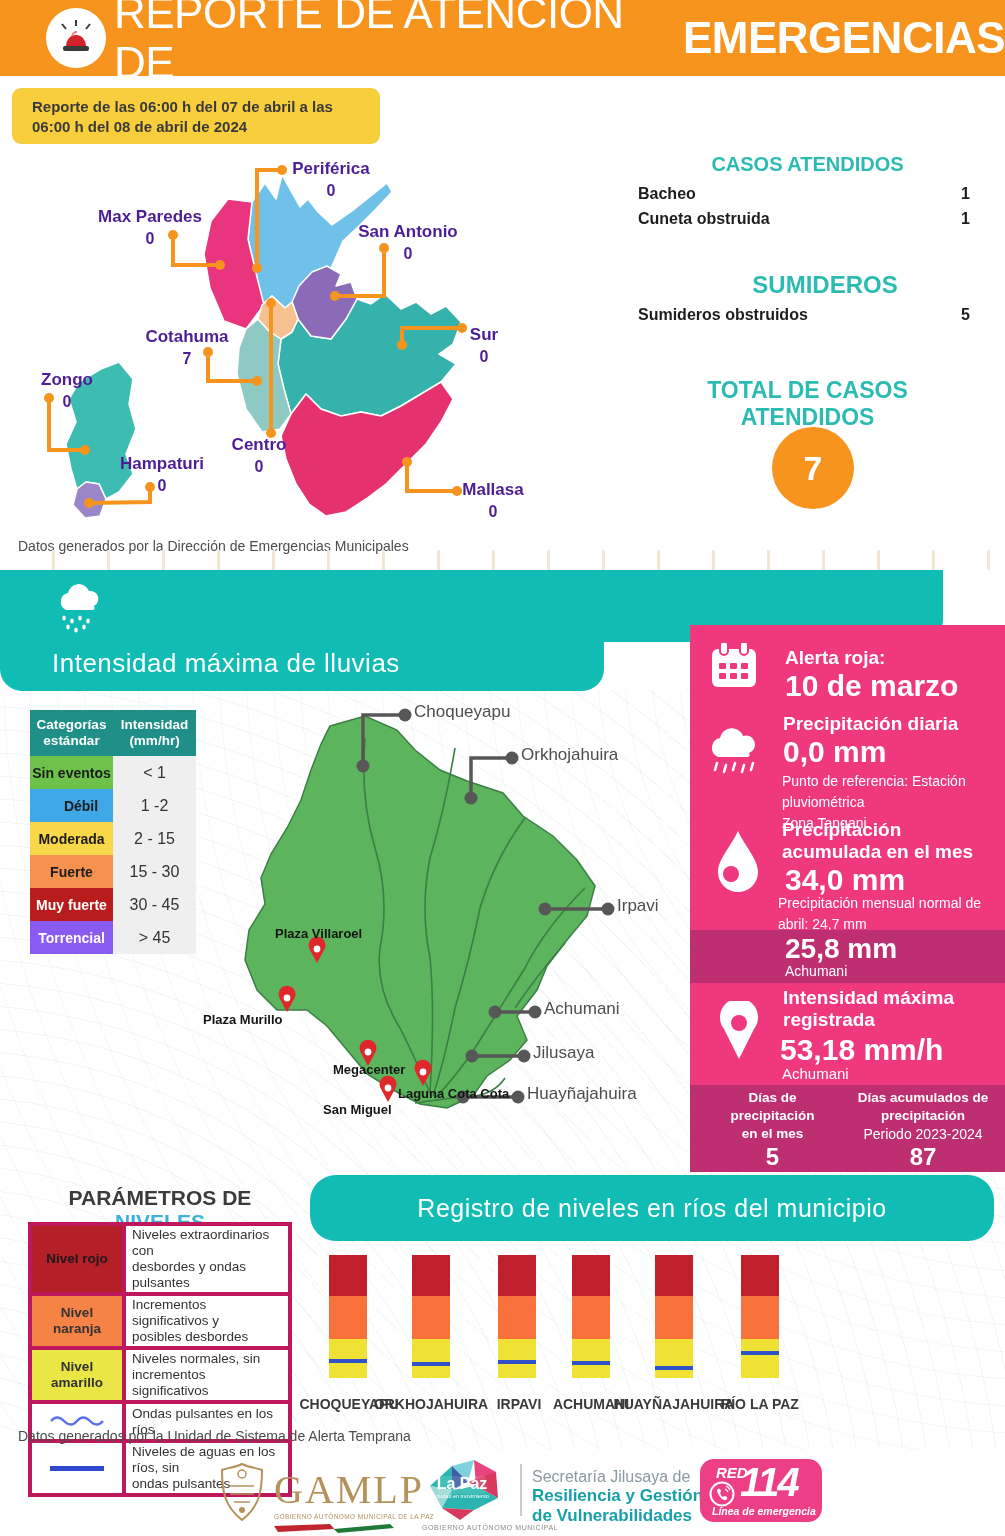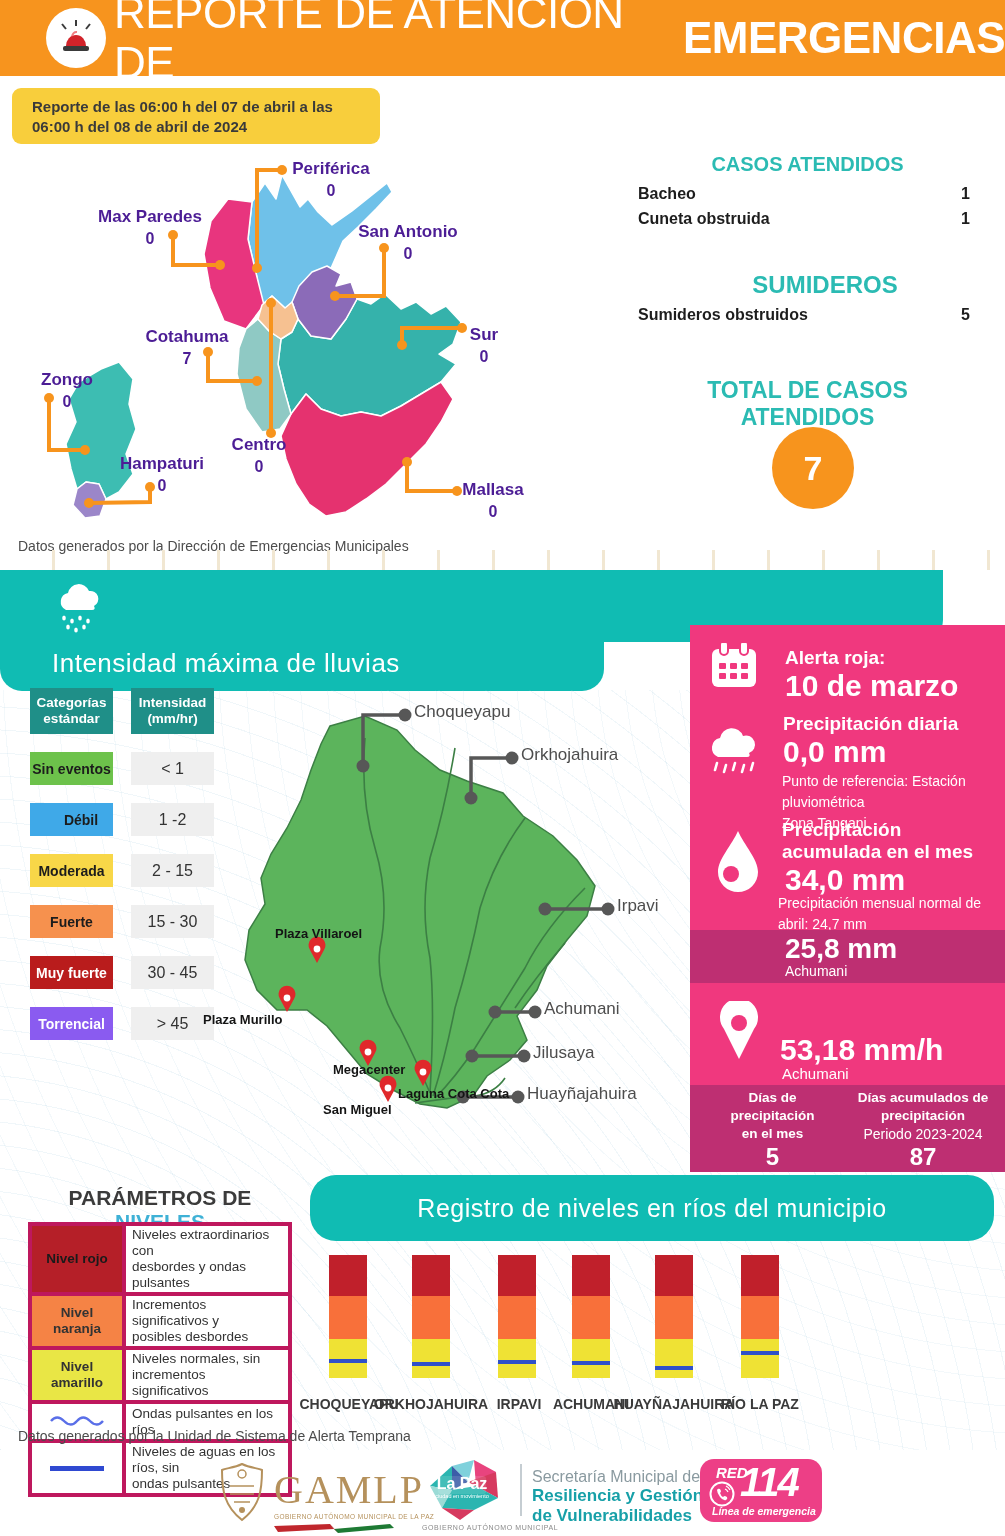--- a/index.html
+++ b/index.html
@@ -30,21 +30,21 @@
   .lluvias-band{left:0;top:570px;width:943px;height:72px;background:#10BCB3;border-radius:0 0 22px 0}
   .lluvias-tongue{left:0;top:600px;width:604px;height:91px;background:#10BCB3;border-radius:0 0 22px 22px}
   .lluvias-title{left:132px;top:578px;color:#fff;font-size:38px;letter-spacing:-.5px}
   .lluvias-sub{left:52px;top:648px;color:#fff;font-size:26px;font-weight:400;letter-spacing:.5px}
 
   .waves{left:0;top:690px;width:1005px;height:760px;background:
     repeating-radial-gradient(circle at -5% 120%,transparent 0 22px,rgba(140,190,215,.13) 22px 23px),
     repeating-radial-gradient(circle at 105% -5%,transparent 0 26px,rgba(140,190,215,.10) 26px 27px)}
 
   
-  .itable{left:30px;top:688px;display:grid;grid-template-columns:83px 83px;grid-template-rows:46px repeat(6,33px);gap:18px}
+  .itable{left:30px;top:710px;display:grid;grid-template-columns:83px 83px;grid-template-rows:46px repeat(6,33px);gap:0}
   .itable .cell{display:flex;align-items:center;justify-content:center;text-align:center;font-size:14px}
   .itable .hdr{color:#fff;font-weight:700;font-size:13.5px;line-height:16px}
   .itable .cat{font-weight:700;color:#1c1c1c}
   .itable .rng{background:#EFEFEF;color:#333;font-size:16px}
 
   
   .river-lb{color:#4D4D4D;font-size:17px}
   .place-lb{color:#141414;font-size:13px;font-weight:700}
 
   
@@ -334,20 +334,24 @@
     <div class="ap ap-note" style="left:88px;top:268px">
       <span style="display:block">Precipitación mensual normal de</span>
       <span style="display:block">abril: 24,7 mm</span>
     </div>
 
     <div class="ap ap-band" style="top:305px;height:53px">
       <div class="ap ap-big" style="left:95px;top:3px;font-size:28px">25,8 mm</div>
       <div class="ap" style="left:95px;top:33px;font-size:14px">Achumani</div>
     </div>
 
+    <div class="ap ap-bold" style="left:93px;top:362px">
+      <span style="display:block">Intensidad máxima</span>
+      <span style="display:block">registrada</span>
+    </div>
     <div class="ap" style="left:25px;top:376px">
       <svg width="48" height="60" viewBox="0 0 48 60">
         <path d="M24,58 L9,28 A19,19 0 1 1 39,28 Z" fill="#fff"></path>
         <circle cx="24" cy="22" r="8" fill="#F0387E"></circle>
       </svg>
     </div>
     <div class="ap ap-big" style="left:90px;top:408px">53,18 mm/h</div>
     <div class="ap" style="left:92px;top:440px;font-size:15px">Achumani</div>
 
     <div class="ap ap-band" style="top:460px;height:87px">
@@ -491,21 +495,21 @@
       <polygon points="20,52 30,34 54,30 76,42 52,54" fill="#2BB5B0"></polygon>
       <polygon points="20,52 52,54 38,64" fill="#D63A5F"></polygon>
       <rect x="16" y="20" width="48" height="18" rx="3" fill="rgba(255,255,255,0.12)"></rect>
       <text x="40" y="33" text-anchor="middle" font-family="Liberation Sans, sans-serif" font-size="16" font-weight="bold" fill="#fff">La Paz</text>
       <text x="40" y="42" text-anchor="middle" font-family="Liberation Sans, sans-serif" font-size="5.5" fill="#fff">ciudad en movimiento</text>
     </svg>
     <div class="lp-sub">GOBIERNO AUTÓNOMO MUNICIPAL</div>
   </div>
   <div class="abs" style="left:520px;top:1464px;width:1.5px;height:52px;background:#C5CDD2"></div>
   <div class="abs" style="left:532px;top:1468px">
-    <div class="secr1">Secretaría Municipal de</div>
+    <div class="secr1">Secretaría Jilusaya de</div>
     <div class="secr23">Resiliencia y Gestión</div>
     <div class="secr23">de Vulnerabilidades</div>
   </div>
 
   <div class="abs red-box">
     <div class="abs" style="left:16px;top:5px;font-size:15px;font-weight:700;font-style:italic">RED</div>
     <div class="abs" style="left:40px;top:1px;font-size:40px;font-weight:700;font-style:italic;letter-spacing:-2px">114</div>
     <div class="abs" style="left:8px;top:21px">
       <svg width="28" height="28" viewBox="0 0 28 28">
         <circle cx="14" cy="14" r="11.5" fill="none" stroke="#fff" stroke-width="2"></circle>

